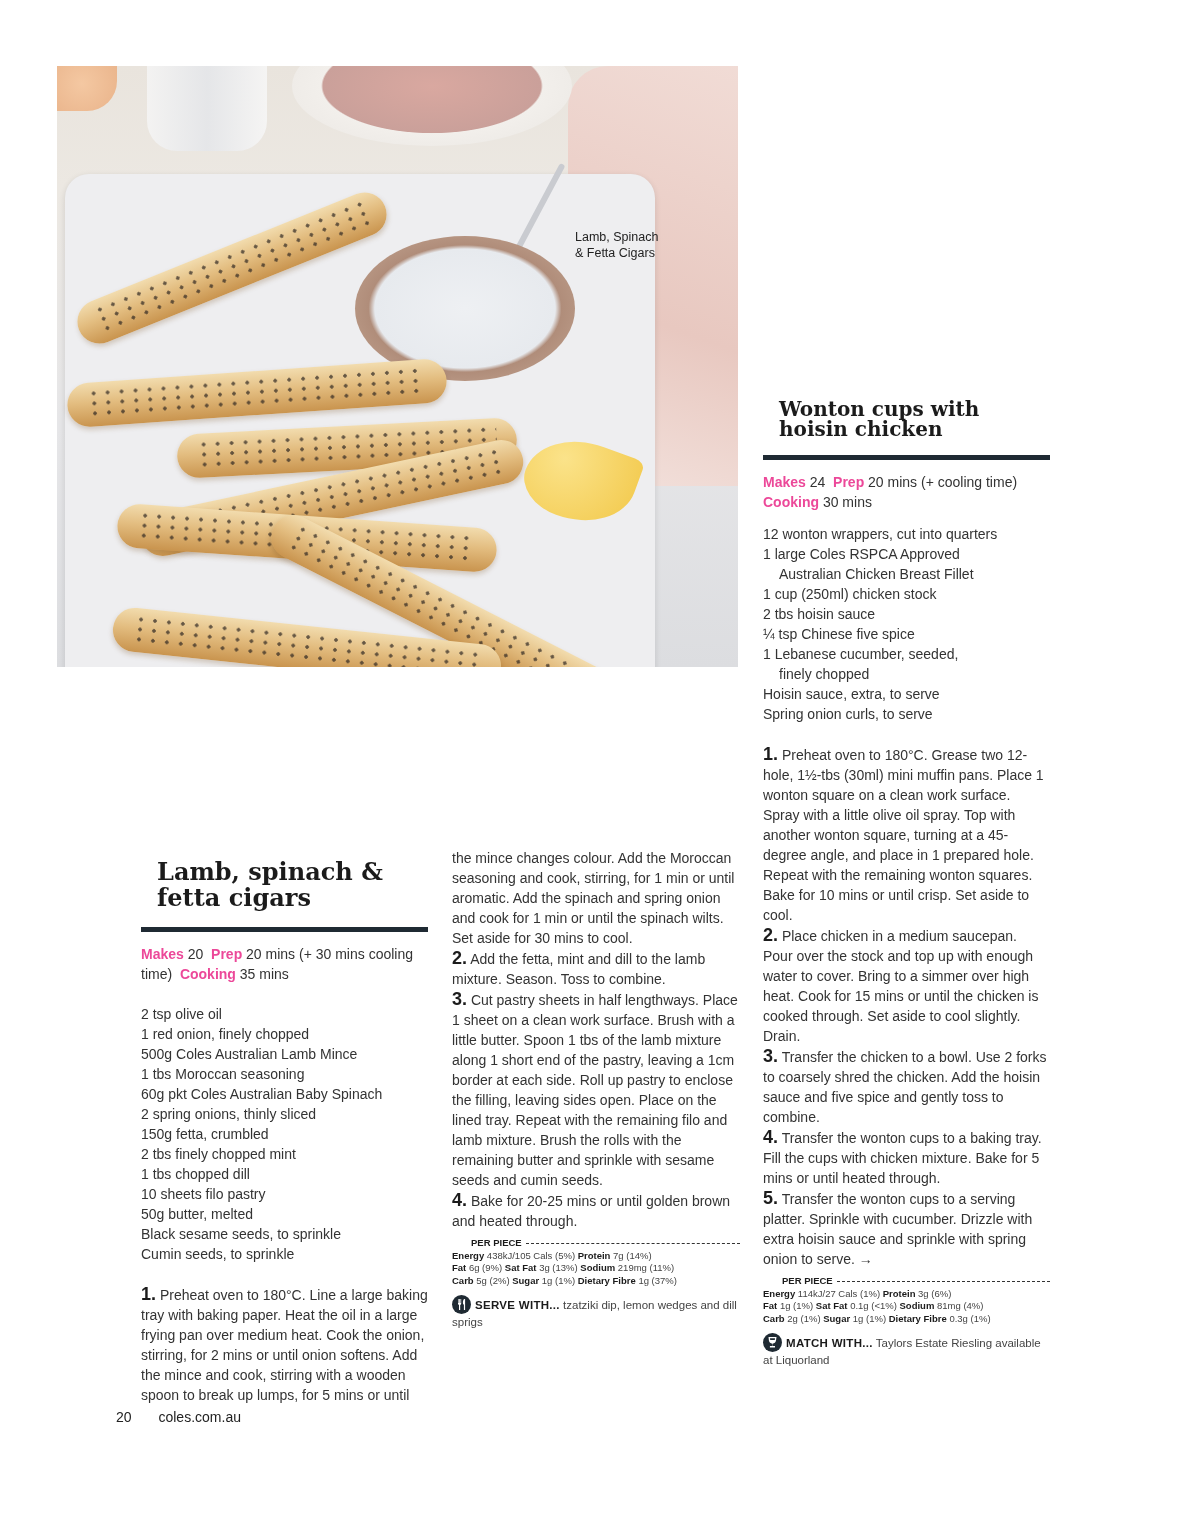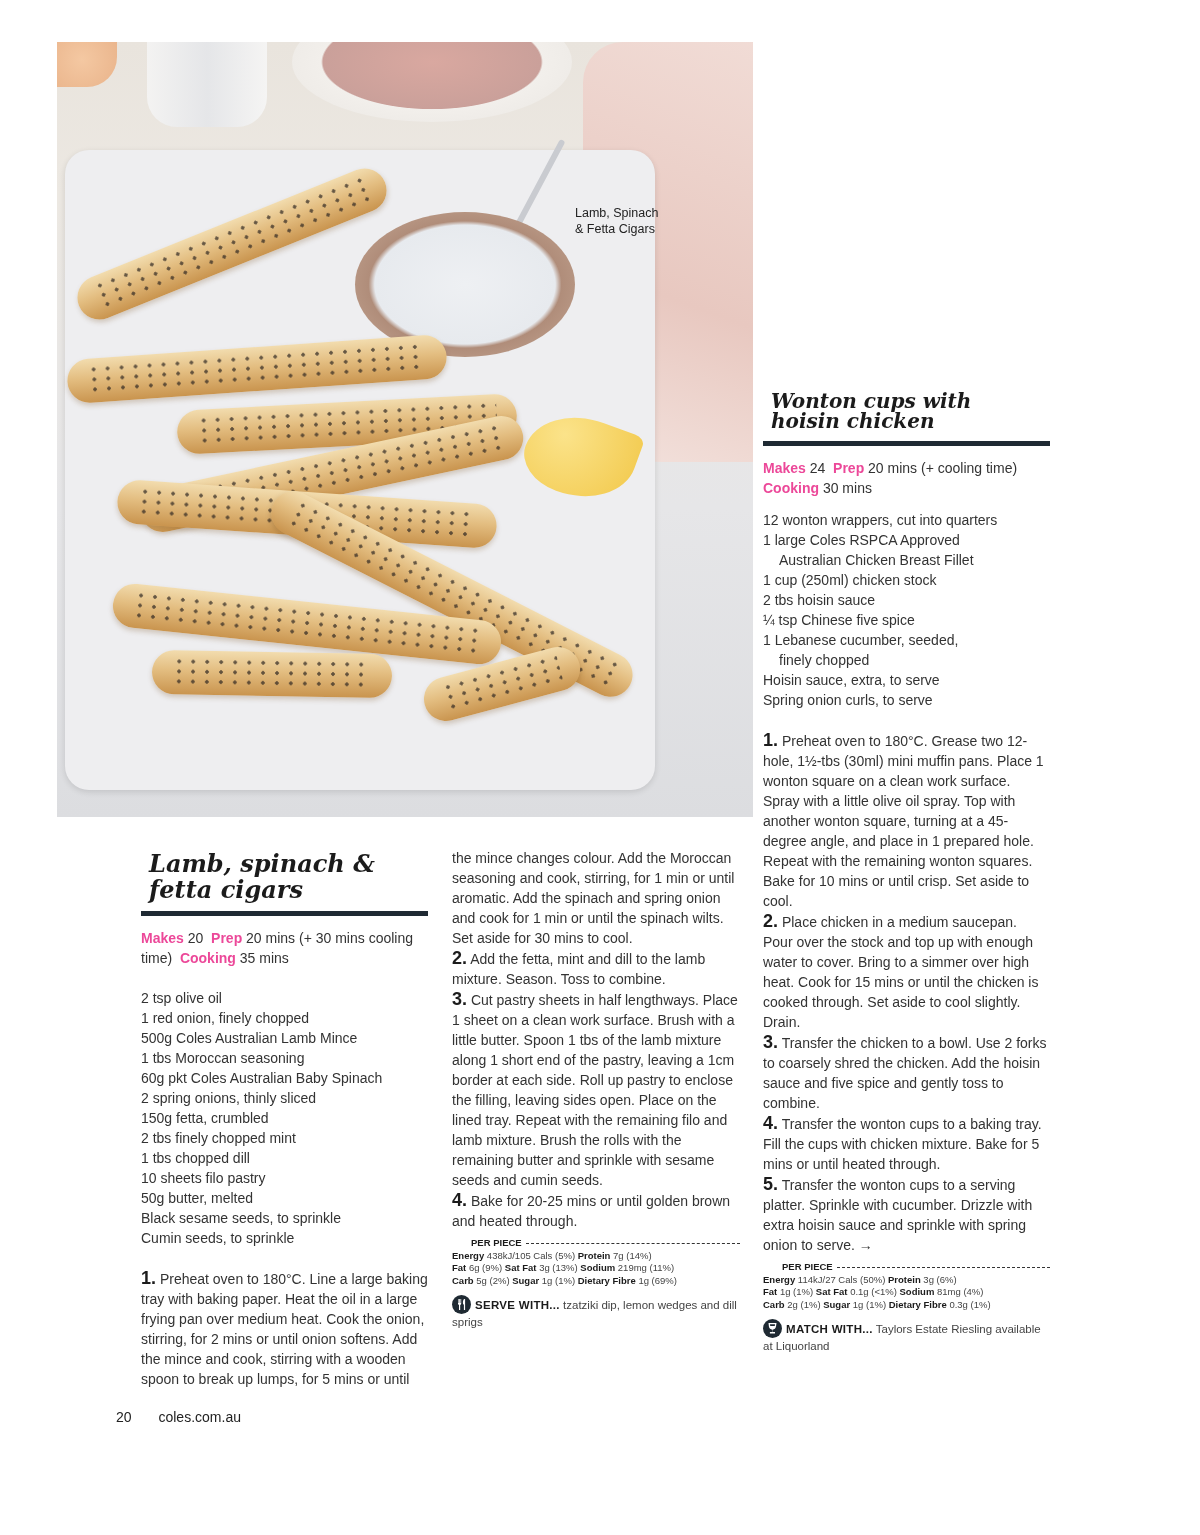--- a/index.html
+++ b/index.html
@@ -1,19 +1,19 @@
 <!DOCTYPE html>
 <html><head>
 <meta charset="utf-8">
 <style>
   html, body { margin: 0; padding: 0; }
   body { width: 1200px; height: 1535px; background: #ffffff; position: relative; overflow: hidden;
          font-family: "Liberation Sans", "DejaVu Sans", sans-serif; color: #2a2a2a; }
-  .photo { position: absolute; left: 57px; top: 42px; width: 681px; height: 775px; overflow: hidden;
-           background: linear-gradient(180deg, #e9e4dd 0%, #ece8e2 20%, #e6e6e8 60%, #dcdde0 100%); padding-left: 15px; }
+  .photo { position: absolute; left: 57px; top: 66px; width: 681px; height: 601px; overflow: hidden;
+           background: linear-gradient(180deg, #e9e4dd 0%, #ece8e2 20%, #e6e6e8 60%, #dcdde0 100%); }
   .photo .board { position: absolute; left: 8px; top: 108px; width: 590px; height: 640px;
                   background: #eeeef0; border-radius: 24px; box-shadow: 0 2px 6px rgba(0,0,0,0.12); }
   .photo .cloth { position: absolute; right: -20px; top: 0; width: 190px; height: 420px;
                   background: linear-gradient(200deg, #f1dcd6, #e8c8c0 60%, #f3e2dd); border-radius: 40px 0 0 80px; }
   .photo .plate { position: absolute; left: 235px; top: -40px; width: 280px; height: 120px; border-radius: 50%;
                   background: radial-gradient(ellipse at center, #d9a8a0 0%, #caa09a 55%, #f2efeb 56%, #e9e6e2 100%); }
   .photo .glass { position: absolute; left: 90px; top: -10px; width: 120px; height: 95px; border-radius: 0 0 30px 30px;
                   background: linear-gradient(90deg, #f5f5f5, #e4e6ea, #f7f7f7); opacity: 0.85; }
   .photo .cup { position: absolute; left: -10px; top: -10px; width: 70px; height: 55px; border-radius: 0 0 30px 0;
                 background: radial-gradient(circle, #f4c8a2, #e9b38a); }
@@ -25,21 +25,21 @@
                   background: radial-gradient(circle at 30% 30%, #fbe38a, #f2c84a); border-radius: 60% 10% 60% 40%;
                   transform: rotate(20deg); }
   .cigar { position: absolute; height: 44px; border-radius: 22px;
            background: linear-gradient(180deg, #f2dcae 0%, #e3bd80 45%, #c9944e 100%);
            box-shadow: 0 3px 5px rgba(120,80,30,0.25); }
   .cigar::after { content: ""; position: absolute; inset: 6px 20px; 
                   background-image: radial-gradient(circle, #2b2420 1.5px, transparent 2px);
                   background-size: 14px 10px; opacity: 0.7; }
   .caption { position: absolute; left: 518px; top: 163px; font-size: 12.5px; line-height: 16px; color: #222; }
 
-  .title { font-family: "DejaVu Serif", "Liberation Serif", serif; font-weight: bold; color: #1b1b1b; margin: 8px; font-style: italic; }
+  .title { font-family: "DejaVu Serif", "Liberation Serif", serif; font-weight: bold; color: #1b1b1b; margin: 16px; }
   .rule { height: 5px; background: #1f2a33; }
   .meta { font-size: 14px; line-height: 20px; color: #333; }
   .meta b { font-weight: bold; color: #ec4899; }
   .ing { font-size: 14px; line-height: 20px; color: #333; margin: 0; padding: 0; list-style: none; }
   .ing li.indent { padding-left: 16px; }
   .method { font-size: 14px; line-height: 20px; color: #333; }
   .method p { margin: 0; }
   .step-num { font-weight: bold; font-size: 18px; color: #1b1b1b; }
   .nutri { font-size: 9.5px; line-height: 12.5px; color: #444; }
   .nutri .hdr { display: flex; align-items: center; font-weight: bold; color: #1b1b1b; padding-left: 19px; }
@@ -118,21 +118,21 @@
     <p><span class="step-num">3.</span> <span>Cut pastry sheets in half lengthways. Place 1 sheet on a clean work surface. Brush with a little butter. Spoon 1 tbs of the lamb mixture along 1 short end of the pastry, leaving a 1cm border at each side. Roll up pastry to enclose the filling, leaving sides open. Place on the lined tray. Repeat with the remaining filo and lamb mixture. Brush the rolls with the remaining butter and sprinkle with sesame seeds and cumin seeds.</span></p>
     <p><span class="step-num">4.</span> <span>Bake for 20-25 mins or until golden brown and heated through.</span></p>
   </div>
   <div class="nutri" style="margin-top:6px;">
     <div class="hdr">
         <span>PER PIECE</span>
         <span class="dash"></span>
       </div>
     <div><b>Energy</b> <span>438kJ/105 Cals (5%)</span> <b>Protein</b> <span>7g (14%)</span></div>
     <div><b>Fat</b> <span>6g (9%)</span> <b>Sat Fat</b> <span>3g (13%)</span> <b>Sodium</b> <span>219mg (11%)</span></div>
-    <div><b>Carb</b> <span>5g (2%)</span> <b>Sugar</b> <span>1g (1%)</span> <b>Dietary Fibre</b> <span>1g (69%)</span></div>
+    <div><b>Carb</b> <span>5g (2%)</span> <b>Sugar</b> <span>1g (1%)</span> <b>Dietary Fibre</b> <span>1g (37%)</span></div>
   </div>
   <div class="serve">
     <span class="icon">
       <svg width="19" height="19" viewBox="0 0 19 19">
           <path d="M6 4v4.5c0 .8.5 1.3 1 1.5V15h1.2V10c.5-.2 1-.7 1-1.5V4h-.8v4H8V4h-.8v4h-.6V4z M12.5 4c-1 0-1.6 1.8-1.6 3.8 0 1 .4 1.7 1 1.9V15h1.2V4z" fill="#fff"></path>
         </svg>
     </span><span class="lbl">SERVE WITH...</span> <span>tzatziki dip, lemon wedges and dill sprigs</span>
   </div>
 </div>
 
@@ -164,21 +164,21 @@
     <p><span class="step-num">2.</span> <span>Place chicken in a medium saucepan. Pour over the stock and top up with enough water to cover. Bring to a simmer over high heat. Cook for 15 mins or until the chicken is cooked through. Set aside to cool slightly. Drain.</span></p>
     <p><span class="step-num">3.</span> <span>Transfer the chicken to a bowl. Use 2 forks to coarsely shred the chicken. Add the hoisin sauce and five spice and gently toss to combine.</span></p>
     <p><span class="step-num">4.</span> <span>Transfer the wonton cups to a baking tray. Fill the cups with chicken mixture. Bake for 5 mins or until heated through.</span></p>
     <p><span class="step-num">5.</span> <span>Transfer the wonton cups to a serving platter. Sprinkle with cucumber. Drizzle with extra hoisin sauce and sprinkle with spring onion to serve. →</span></p>
   </div>
   <div class="nutri" style="margin-top:6px;">
     <div class="hdr">
         <span>PER PIECE</span>
         <span class="dash"></span>
       </div>
-    <div><b>Energy</b> <span>114kJ/27 Cals (50%)</span> <b>Protein</b> <span>3g (6%)</span></div>
+    <div><b>Energy</b> <span>114kJ/27 Cals (1%)</span> <b>Protein</b> <span>3g (6%)</span></div>
     <div><b>Fat</b> <span>1g (1%)</span> <b>Sat Fat</b> <span>0.1g (&lt;1%)</span> <b>Sodium</b> <span>81mg (4%)</span></div>
     <div><b>Carb</b> <span>2g (1%)</span> <b>Sugar</b> <span>1g (1%)</span> <b>Dietary Fibre</b> <span>0.3g (1%)</span></div>
   </div>
   <div class="serve">
     <span class="icon">
       <svg width="19" height="19" viewBox="0 0 19 19">
           <path d="M5.5 4h8l-.5 3.5c-.3 1.8-1.6 3-3.4 3.2V13h2.4v1.4H6.9V13h2.4v-2.3C7.5 10.5 6.2 9.3 5.9 7.5z M7 5.3l.2 1.7h4.6l.2-1.7z" fill="#fff"></path>
         </svg>
     </span><span class="lbl">MATCH WITH...</span> <span>Taylors Estate Riesling available at Liquorland</span>
   </div>

